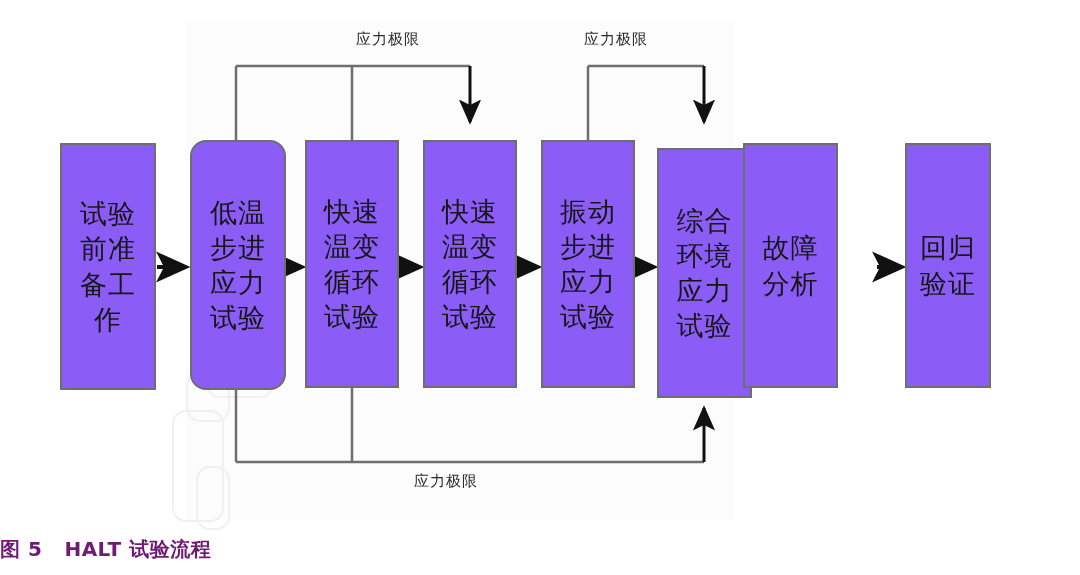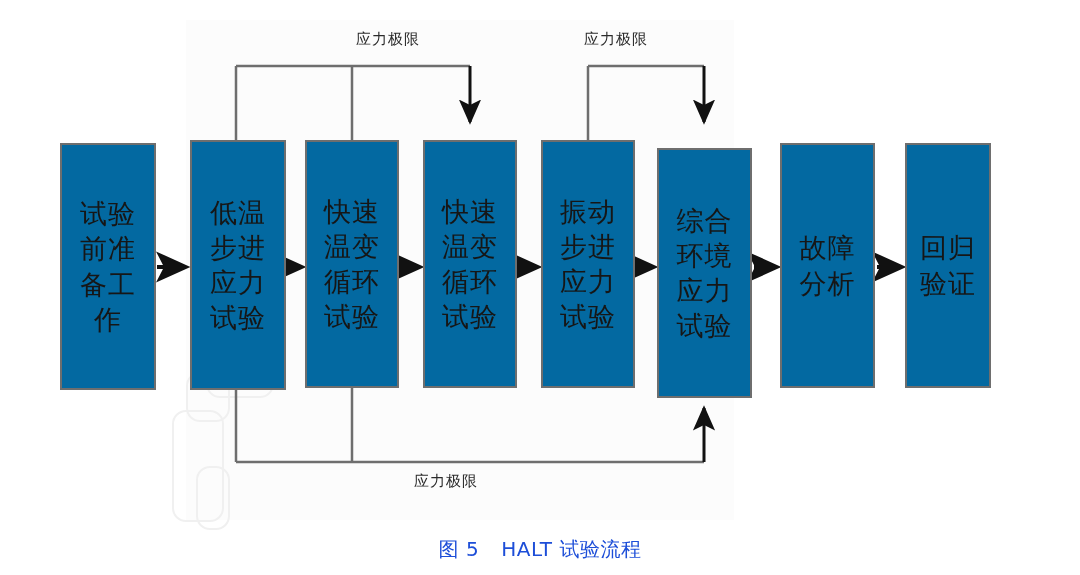--- a/index.html
+++ b/index.html
@@ -35,21 +35,21 @@
     position: absolute;
     left: 0;
     top: 0;
     width: 1080px;
     height: 575px;
     overflow: visible;
   }
   .node {
     position: absolute;
     border: 2px solid #6e6e6e;
-    background: #0369a1;
+    background: #8b5cf6;
     box-sizing: border-box;
     display: flex;
     align-items: center;
     justify-content: center;
     z-index: 3;
   }
   .node .node-label {
     font-family: "DejaVu Sans", "Liberation Sans", sans-serif;
     font-size: 27px;
     line-height: 1.30;
@@ -68,25 +68,24 @@
     color: #2b2b2b;
     white-space: nowrap;
     z-index: 4;
     letter-spacing: 1px;
   }
   .caption {
     position: absolute;
     left: 0;
     right: 0;
     top: 536px;
-    text-align: center;
     font-family: "DejaVu Sans", "Liberation Sans", sans-serif;
     font-size: 20px;
-    font-weight: normal;
-    color: #1d4ed8;
+    font-weight: bold;
+    color: #701a75;
     letter-spacing: 0.5px;
     z-index: 5;
   }
   .caption .gap { display: inline-block; width: 22px; }
 </style>
 </head>
 <body>
 
 <div id="figure-root">
 
@@ -134,36 +133,36 @@
       <line x1="236" y1="390" x2="236" y2="462"></line>
       <line x1="352" y1="388" x2="352" y2="462"></line>
       <line x1="236" y1="462" x2="704" y2="462"></line>
       <line x1="704" y1="462" x2="704" y2="408" stroke="#111111" stroke-width="3" marker-end="url(#ah-thin)"></line>
     </g>
   </svg>
 
   <div class="node" style="left:60px; top:143px; width:96px; height:247px;">
     <span class="node-label">试验前准备工作</span>
   </div>
-  <div class="node" style="left:190px; top:140px; width:96px; height:250px;">
+  <div class="node" style="left:190px; top:140px; width:96px; height:250px;border-radius:16px;">
     <span class="node-label">低温步进应力试验</span>
   </div>
   <div class="node" style="left:305px; top:140px; width:94px; height:248px;">
     <span class="node-label">快速温变循环试验</span>
   </div>
   <div class="node" style="left:423px; top:140px; width:94px; height:248px;">
     <span class="node-label">快速温变循环试验</span>
   </div>
   <div class="node" style="left:541px; top:140px; width:94px; height:248px;">
     <span class="node-label">振动步进应力试验</span>
   </div>
   <div class="node" style="left:657px; top:140px; width:95px; height:250px;margin-top:8px;">
     <span class="node-label">综合环境应力试验</span>
   </div>
-  <div class="node" style="left:780px; top:143px; width:95px; height:245px;">
+  <div class="node" style="left:743px; top:143px; width:95px; height:245px;">
     <span class="node-label">故障分析</span>
   </div>
   <div class="node" style="left:905px; top:143px; width:86px; height:245px;">
     <span class="node-label">回归验证</span>
   </div>
 
   <div class="edge-label" style="left:356px; top:30px;">应力极限</div>
   <div class="edge-label" style="left:584px; top:30px;">应力极限</div>
   <div class="edge-label" style="left:414px; top:472px;">应力极限</div>
 

